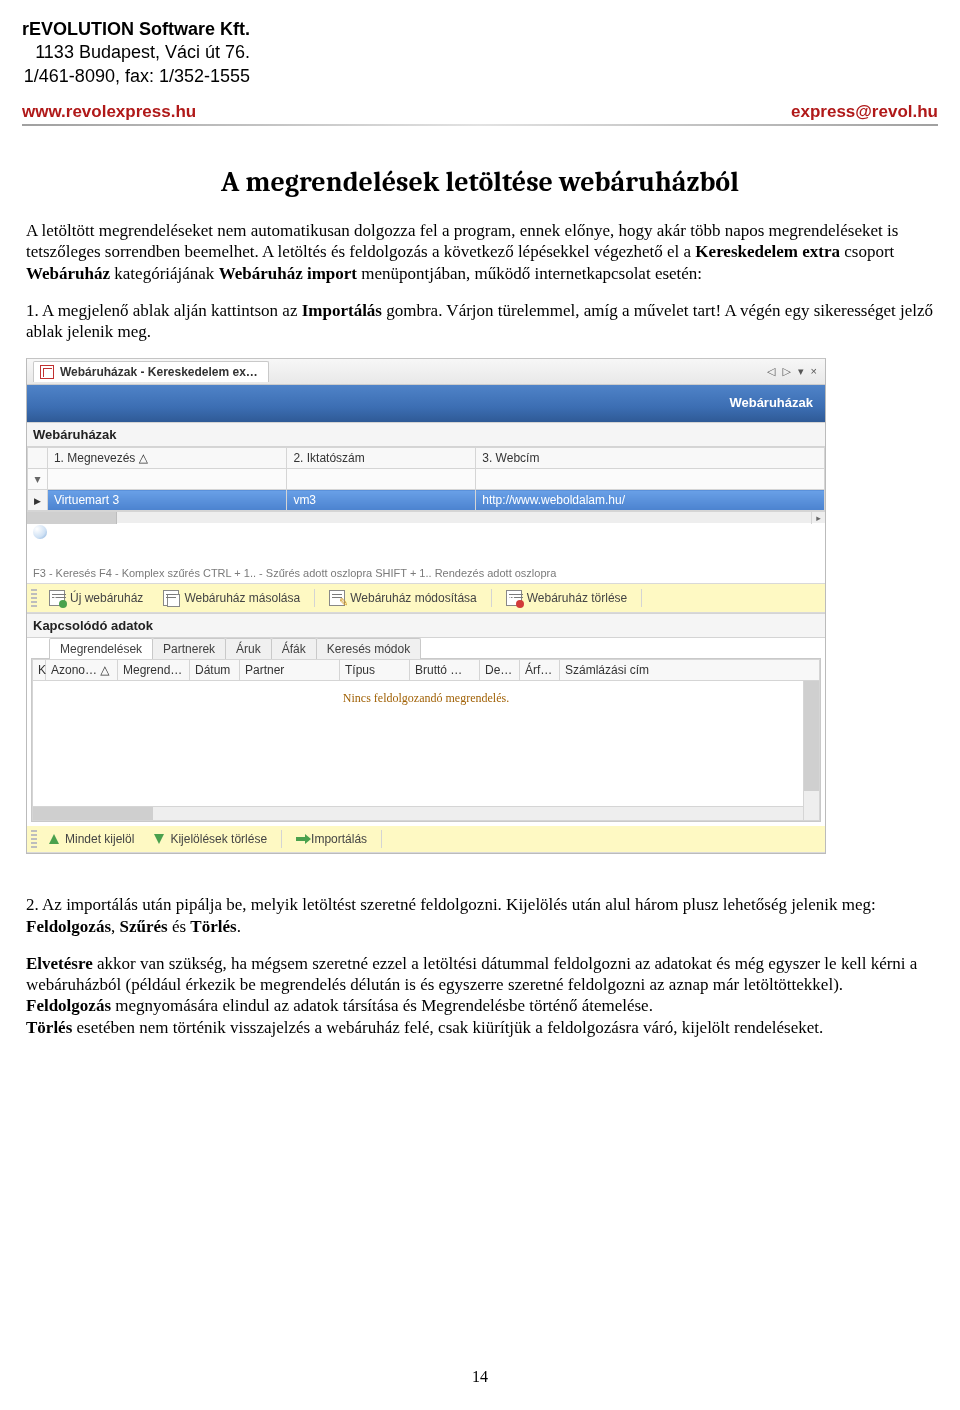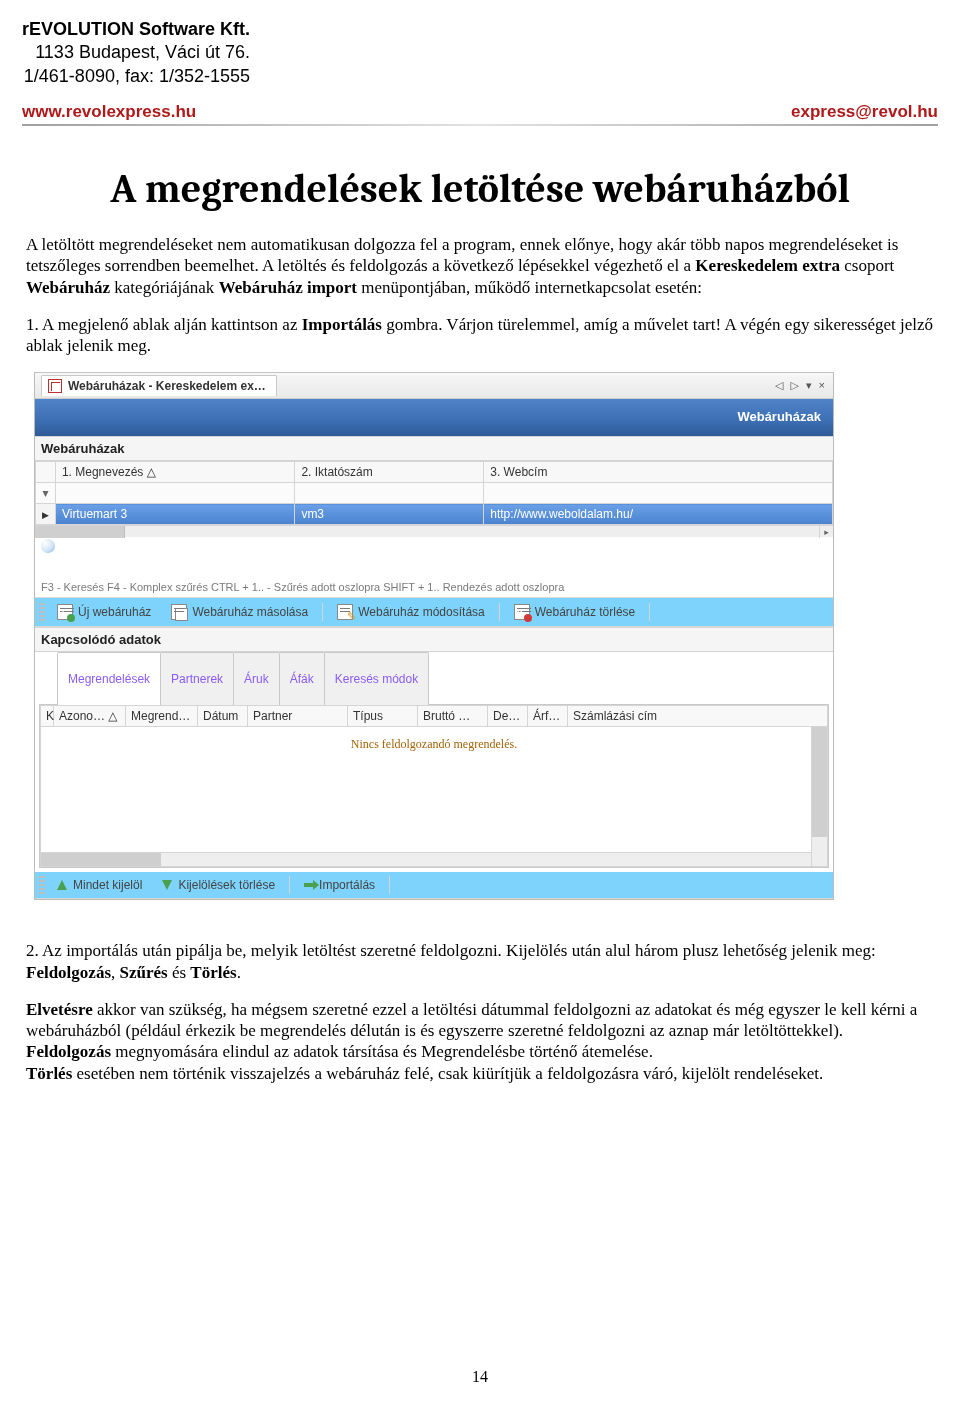--- a/index.html
+++ b/index.html
@@ -16,27 +16,27 @@
   .logo-express { font-family: 'Brush Script MT', cursive; font-style: italic; font-weight: bold; font-size: 36px; color: #b01919; margin-top: -6px; letter-spacing: 1px; }
   .swoosh { width: 250px; height: 8px; border-bottom: 4px solid #3a6fb0; border-radius: 0 0 200px 200px / 0 0 12px 12px; margin-top: -6px;}
   .company-info { text-align: right; font-size: 18px; line-height: 1.3; }
   .company-info .name { font-weight: bold; }
   .link-row { display: flex; justify-content: space-between; margin-top: 14px; font-weight: bold; font-size: 17px; }
   .link-row .wl { color: #b01919; }
   .link-row .el { color: #b01919; }
   .hr { height: 2px; background: linear-gradient(to right, #a0a0a0, #e2e2e2, #a0a0a0); margin-top: 2px; }
 
   .content { margin: 40px 4px 0 4px; }
-  h1.title { font-family: Cambria, Georgia, serif; font-size: 40px; font-weight: bold; text-align: center; margin-bottom: 22px; }
+  h1.title { font-family: Cambria, Georgia, serif; font-size: 28px; font-weight: bold; text-align: center; margin-bottom: 22px; }
   .para { font-family: 'Times New Roman', serif; font-size: 17px; line-height: 1.25; margin-bottom: 16px; text-align: left; }
   .para b { font-weight: bold; }
 
   
   .app {
-    width: 800px; margin: 6px 0 0 8px; border: 1px solid #bbb; border-top: 1px solid #c4c4c4; font-family: Tahoma, Arial, sans-serif; font-size: 12px; color: #444;
+    width: 800px; margin: 6px 0 0 0; border: 1px solid #bbb; border-top: 1px solid #c4c4c4; font-family: Tahoma, Arial, sans-serif; font-size: 12px; color: #444;
     box-shadow: 0 1px 0 #e0e0e0 inset;
   }
   .app-titlebar {
     display:flex; justify-content: space-between; align-items: center; height: 26px;
     background: linear-gradient(#f7f7f7, #e8e8e8); padding: 0 6px; border-bottom: 1px solid #ccc;
   }
   .app-titlebar .tab {
     display:flex; align-items:center; gap:6px; font-weight:bold; color:#333;
     border: 1px solid #c9c9c9; border-bottom: none; padding: 3px 10px 3px 6px; background:#fff; border-radius: 2px 2px 0 0;
   }
@@ -56,36 +56,36 @@
   .rowsel { background: linear-gradient(#69a0e7, #4b82cf); color:#fff; }
   .rowind { width:14px; text-align:center; background:#f4f4f4; }
   .rowind.sel::before { content:'▶'; font-size:9px; color:#333; }
   .grid-scroll { height:12px; background:#eee; border-top:1px solid #d5d5d5; position:relative; }
   .grid-scroll .thumb { position:absolute; left:0; top:0; width:90px; height:12px; background:#cfcfcf; border-right:1px solid #bdbdbd; }
   .grid-scroll .rarrow { position:absolute; right:0; top:0; width:14px; height:12px; text-align:center; font-size:9px; line-height:12px; color:#666; border-left:1px solid #d5d5d5; }
 
   .helptext { font-size:11px; color:#7a7a7a; padding:8px 6px 4px 6px; }
   .key-icon { display:inline-block; width:14px; height:14px; border-radius:50%; background:radial-gradient(circle at 4px 4px, #fff, #cfe1f4 60%, #79a5d6); margin:2px 0 6px 6px; vertical-align:middle; }
 
-  .toolbar { display:flex; align-items:center; gap:4px; padding:3px 4px; border-top:1px solid #d9d9d9; border-bottom:1px solid #d9d9d9; background:#7dd3fc; }
+  .toolbar { display:flex; align-items:center; gap:4px; padding:3px 4px; border-top:1px solid #d9d9d9; border-bottom:1px solid #d9d9d9; background:#fef9c3; }
   .drag-dots { width:6px; height:18px; background: repeating-linear-gradient(#bdbdbd 0 2px, transparent 2px 4px); }
   .tb-btn { display:flex; align-items:center; gap:5px; padding:2px 7px; border:1px solid transparent; color:#444; }
   .tb-sep { width:1px; height:18px; background:#d4d4d4; margin:0 2px; }
   .ic { width:16px; height:16px; position:relative; }
   .ic-doc { background:#fff; border:1px solid #888; }
   .ic-doc::after { content:''; position:absolute; left:2px; top:3px; right:2px; height:6px; background:repeating-linear-gradient(#7a7a7a 0 1px, transparent 1px 3px); }
   .ic-plus::before { content:''; position:absolute; right:-3px; bottom:-3px; width:8px; height:8px; background:#49a24d; border-radius:50%; }
   .ic-plus::after  { content:'+'; position:absolute; right:-2px; bottom:-5px; font-size:10px; color:#fff; font-weight:bold; }
   .ic-copy::before { content:''; position:absolute; left:3px; top:3px; width:11px; height:11px; background:#fff; border:1px solid #888; }
   .ic-edit::before { content:'✎'; position:absolute; right:-4px; bottom:-4px; font-size:11px; color:#d19a2a; }
   .ic-del::before  { content:''; position:absolute; right:-3px; bottom:-3px; width:8px; height:8px; background:#d23a3a; border-radius:50%; }
   .ic-del::after   { content:'×'; position:absolute; right:-2px; bottom:-5px; font-size:10px; color:#fff; font-weight:bold; }
 
   .tabs { display:flex; gap:0; margin-left:22px; }
-  .tabs .t { padding:19px 10px; border:1px solid #c9c9c9; border-bottom:none; border-radius:2px 2px 0 0; background:#f0f0f0; font-size:12px; color:#8b5cf6; margin-right:-1px;}
+  .tabs .t { padding:3px 10px; border:1px solid #c9c9c9; border-bottom:none; border-radius:2px 2px 0 0; background:#f0f0f0; font-size:12px; color:#404040; margin-right:-1px;}
   .tabs .t.active { background:#fff; font-weight:normal; }
   .tab-panel { border:1px solid #c9c9c9; border-top:1px solid #c9c9c9; margin: -1px 4px 4px 4px; }
   .tab-gridhead { display:flex; }
   .tab-gridhead div { border:1px solid #d5d5d5; border-left:none; padding:3px 5px; font-size:12px; color:#333; background:#f8f8f8; }
   .tab-gridhead div:first-child{ border-left:1px solid #d5d5d5; width:14px; text-align:center;}
   .empty-msg { text-align:center; color:#a16207; padding:10px 0; font-size:12px;font-family:Liberation Serif, serif; }
   .orders-area { height:140px; border:1px solid #d5d5d5; border-top:none; position:relative; }
   .orders-area .vscroll { position:absolute; right:0; top:0; width:16px; height:100%; background:#eee; border-left:1px solid #d5d5d5; }
   .orders-area .vscroll .th { width:100%; height:110px; background:#cfcfcf; }
   .orders-area .hscroll { position:absolute; left:0; right:16px; bottom:0; height:14px; background:#eee; border-top:1px solid #d5d5d5; }

